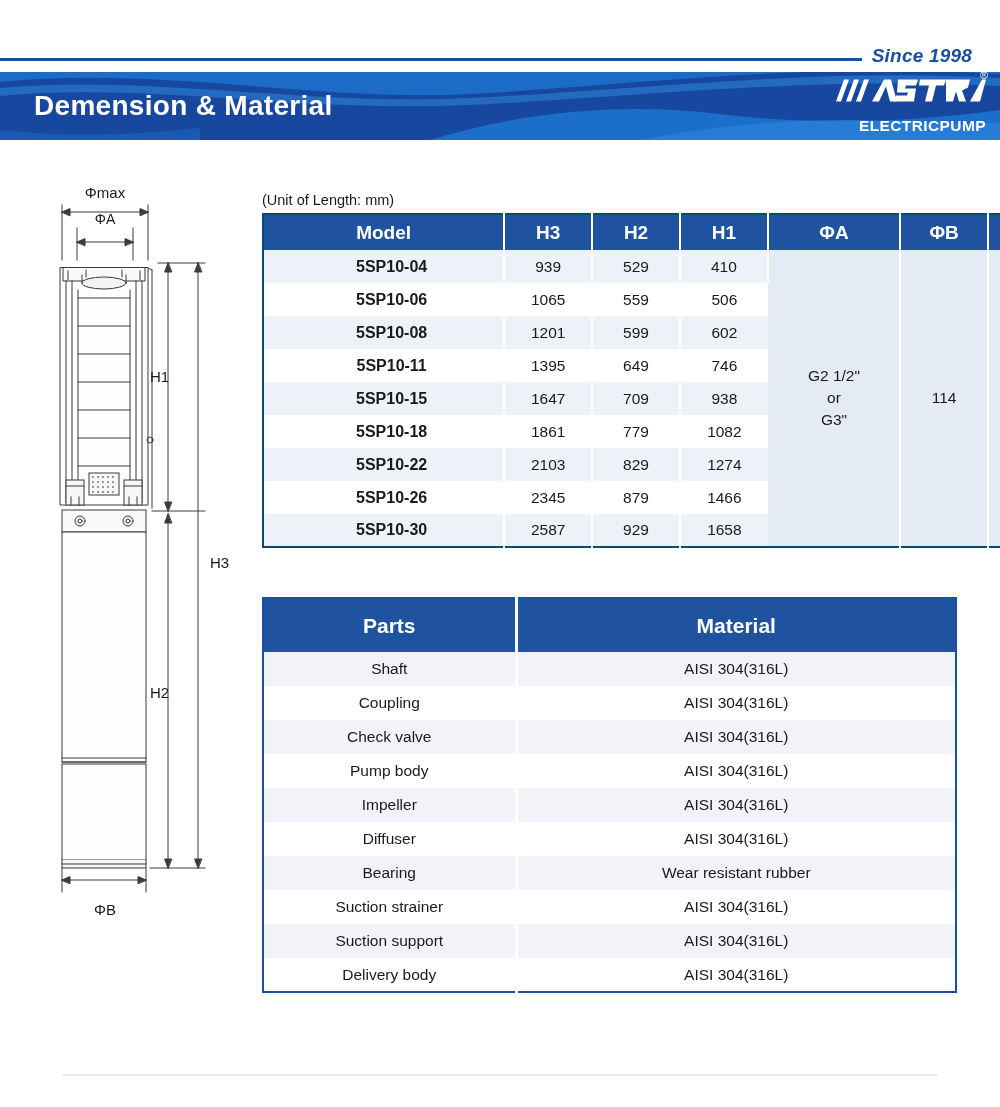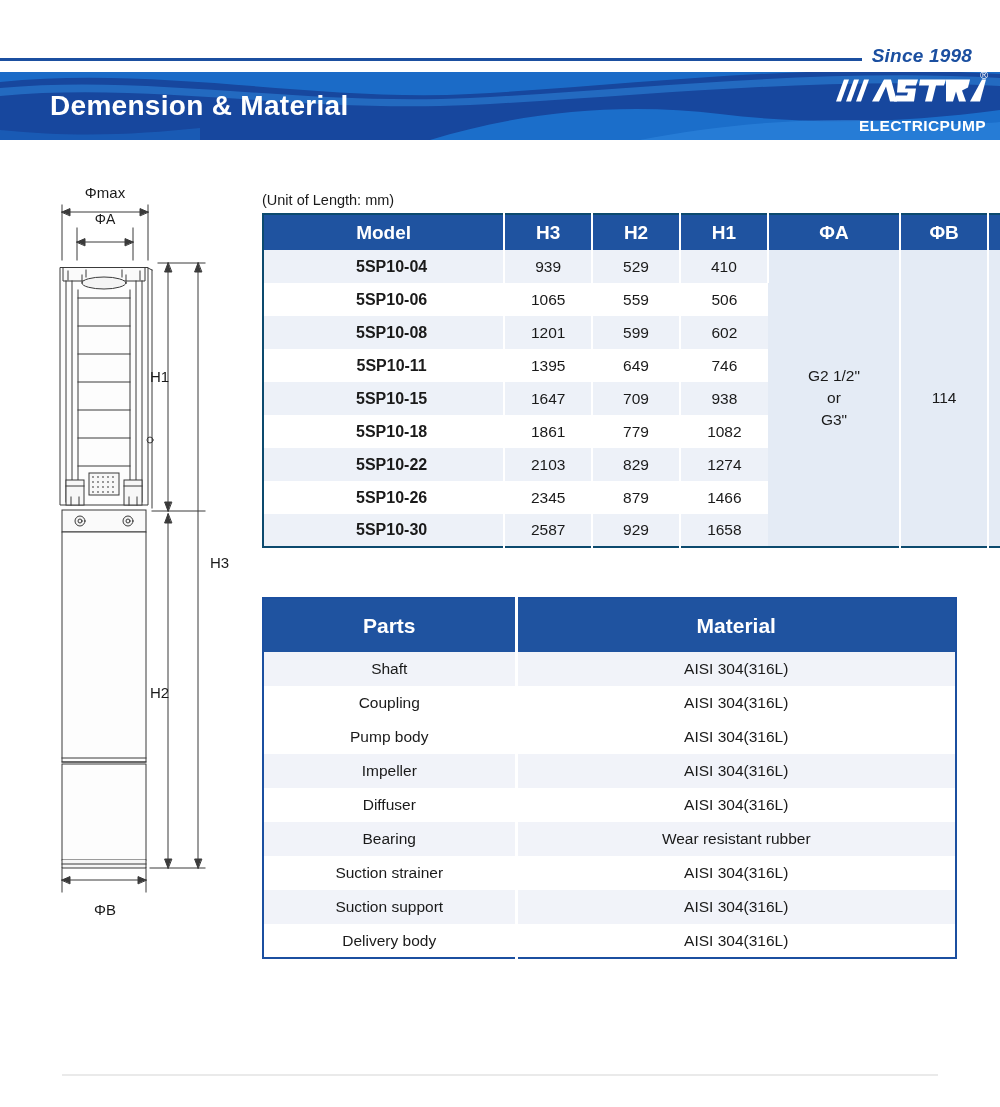--- a/index.html
+++ b/index.html
@@ -26,21 +26,20 @@
   
   .banner {
     position: absolute; left: 0; top: 72px; width: 1000px; height: 68px;
     background: #17479E; overflow: hidden;
   }
   .banner svg { position: absolute; left: 0; top: 0; }
   .banner-title {
     position: absolute; left: 34px; top: 50%; transform: translateY(-50%);
     color: #ffffff; font-size: 28px; font-weight: bold; letter-spacing: .3px;
     white-space: nowrap;
-    margin-left: 16px;
   }
   
   .logo { position: absolute; right: 14px; top: 50%; transform: translateY(-50%); text-align: right; }
   .logo-mark { position: relative; display: block; height: 24px; width: 152px; }
   .logo-reg {
     position: absolute; right: -2px; top: -9px;
     color: #ffffff; font-size: 11px; line-height: 11px;
   }
   .logo-sub {
     display: block; color: #ffffff; font-size: 15.5px; font-weight: bold;
@@ -373,20 +372,24 @@
       </thead>
       <tbody>
         <tr class="odd">
           <td>Shaft</td>
           <td>AISI 304(316L)</td>
         </tr>
         <tr class="even">
           <td>Coupling</td>
           <td>AISI 304(316L)</td>
         </tr>
+        <tr class="odd">
+          <td>Check valve</td>
+          <td>AISI 304(316L)</td>
+        </tr>
         <tr class="even">
           <td>Pump body</td>
           <td>AISI 304(316L)</td>
         </tr>
         <tr class="odd">
           <td>Impeller</td>
           <td>AISI 304(316L)</td>
         </tr>
         <tr class="even">
           <td>Diffuser</td>

